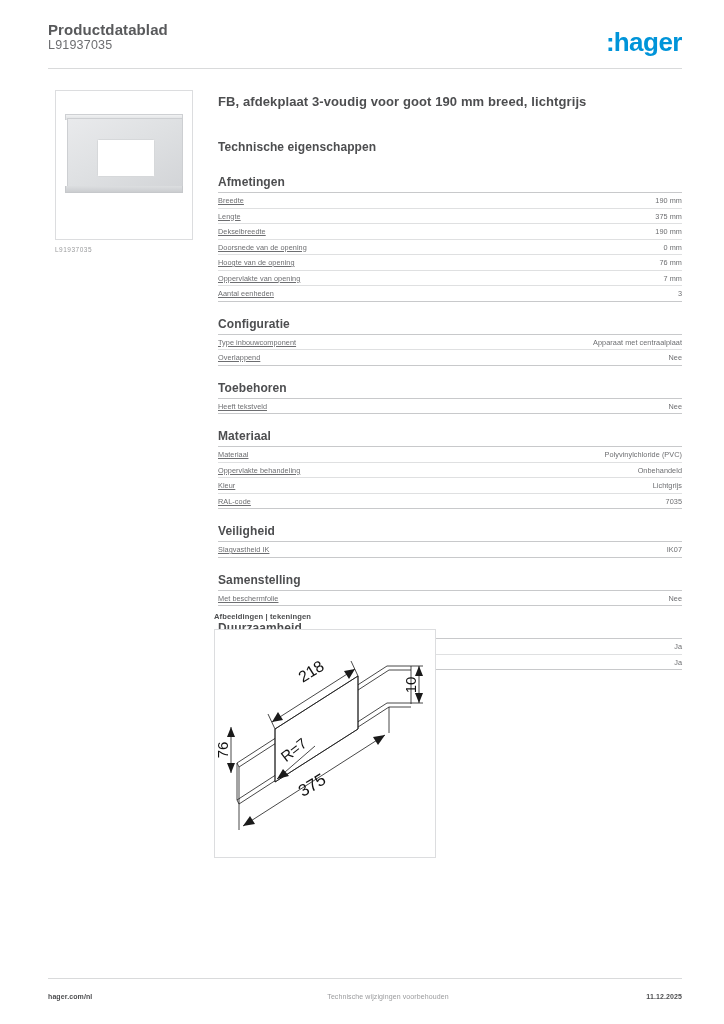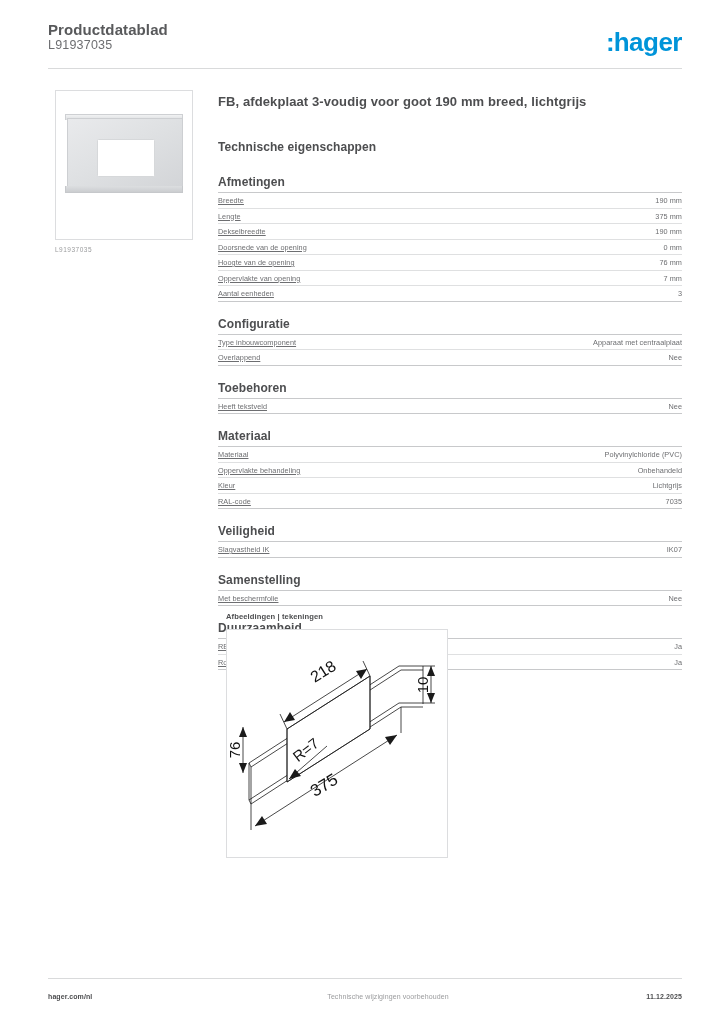--- a/index.html
+++ b/index.html
@@ -172,21 +172,21 @@
     color: #6d6e71;
     letter-spacing: .05px;
   }
   .spec-row:last-child { border-bottom: 1px solid #c8c9cb; }
   .spec-label { white-space: nowrap; text-decoration: underline; }
   .spec-value { white-space: nowrap; text-align: right; }
 
   
   .drawings-block {
     position: absolute;
-    left: 226px;
+    left: 214px;
     top: 612px;
     width: 464px;
   }
   .drawings-title {
     font-size: 7.6px;
     font-weight: bold;
     color: #4d4e50;
     letter-spacing: .1px;
     margin-bottom: 8px;
   }

